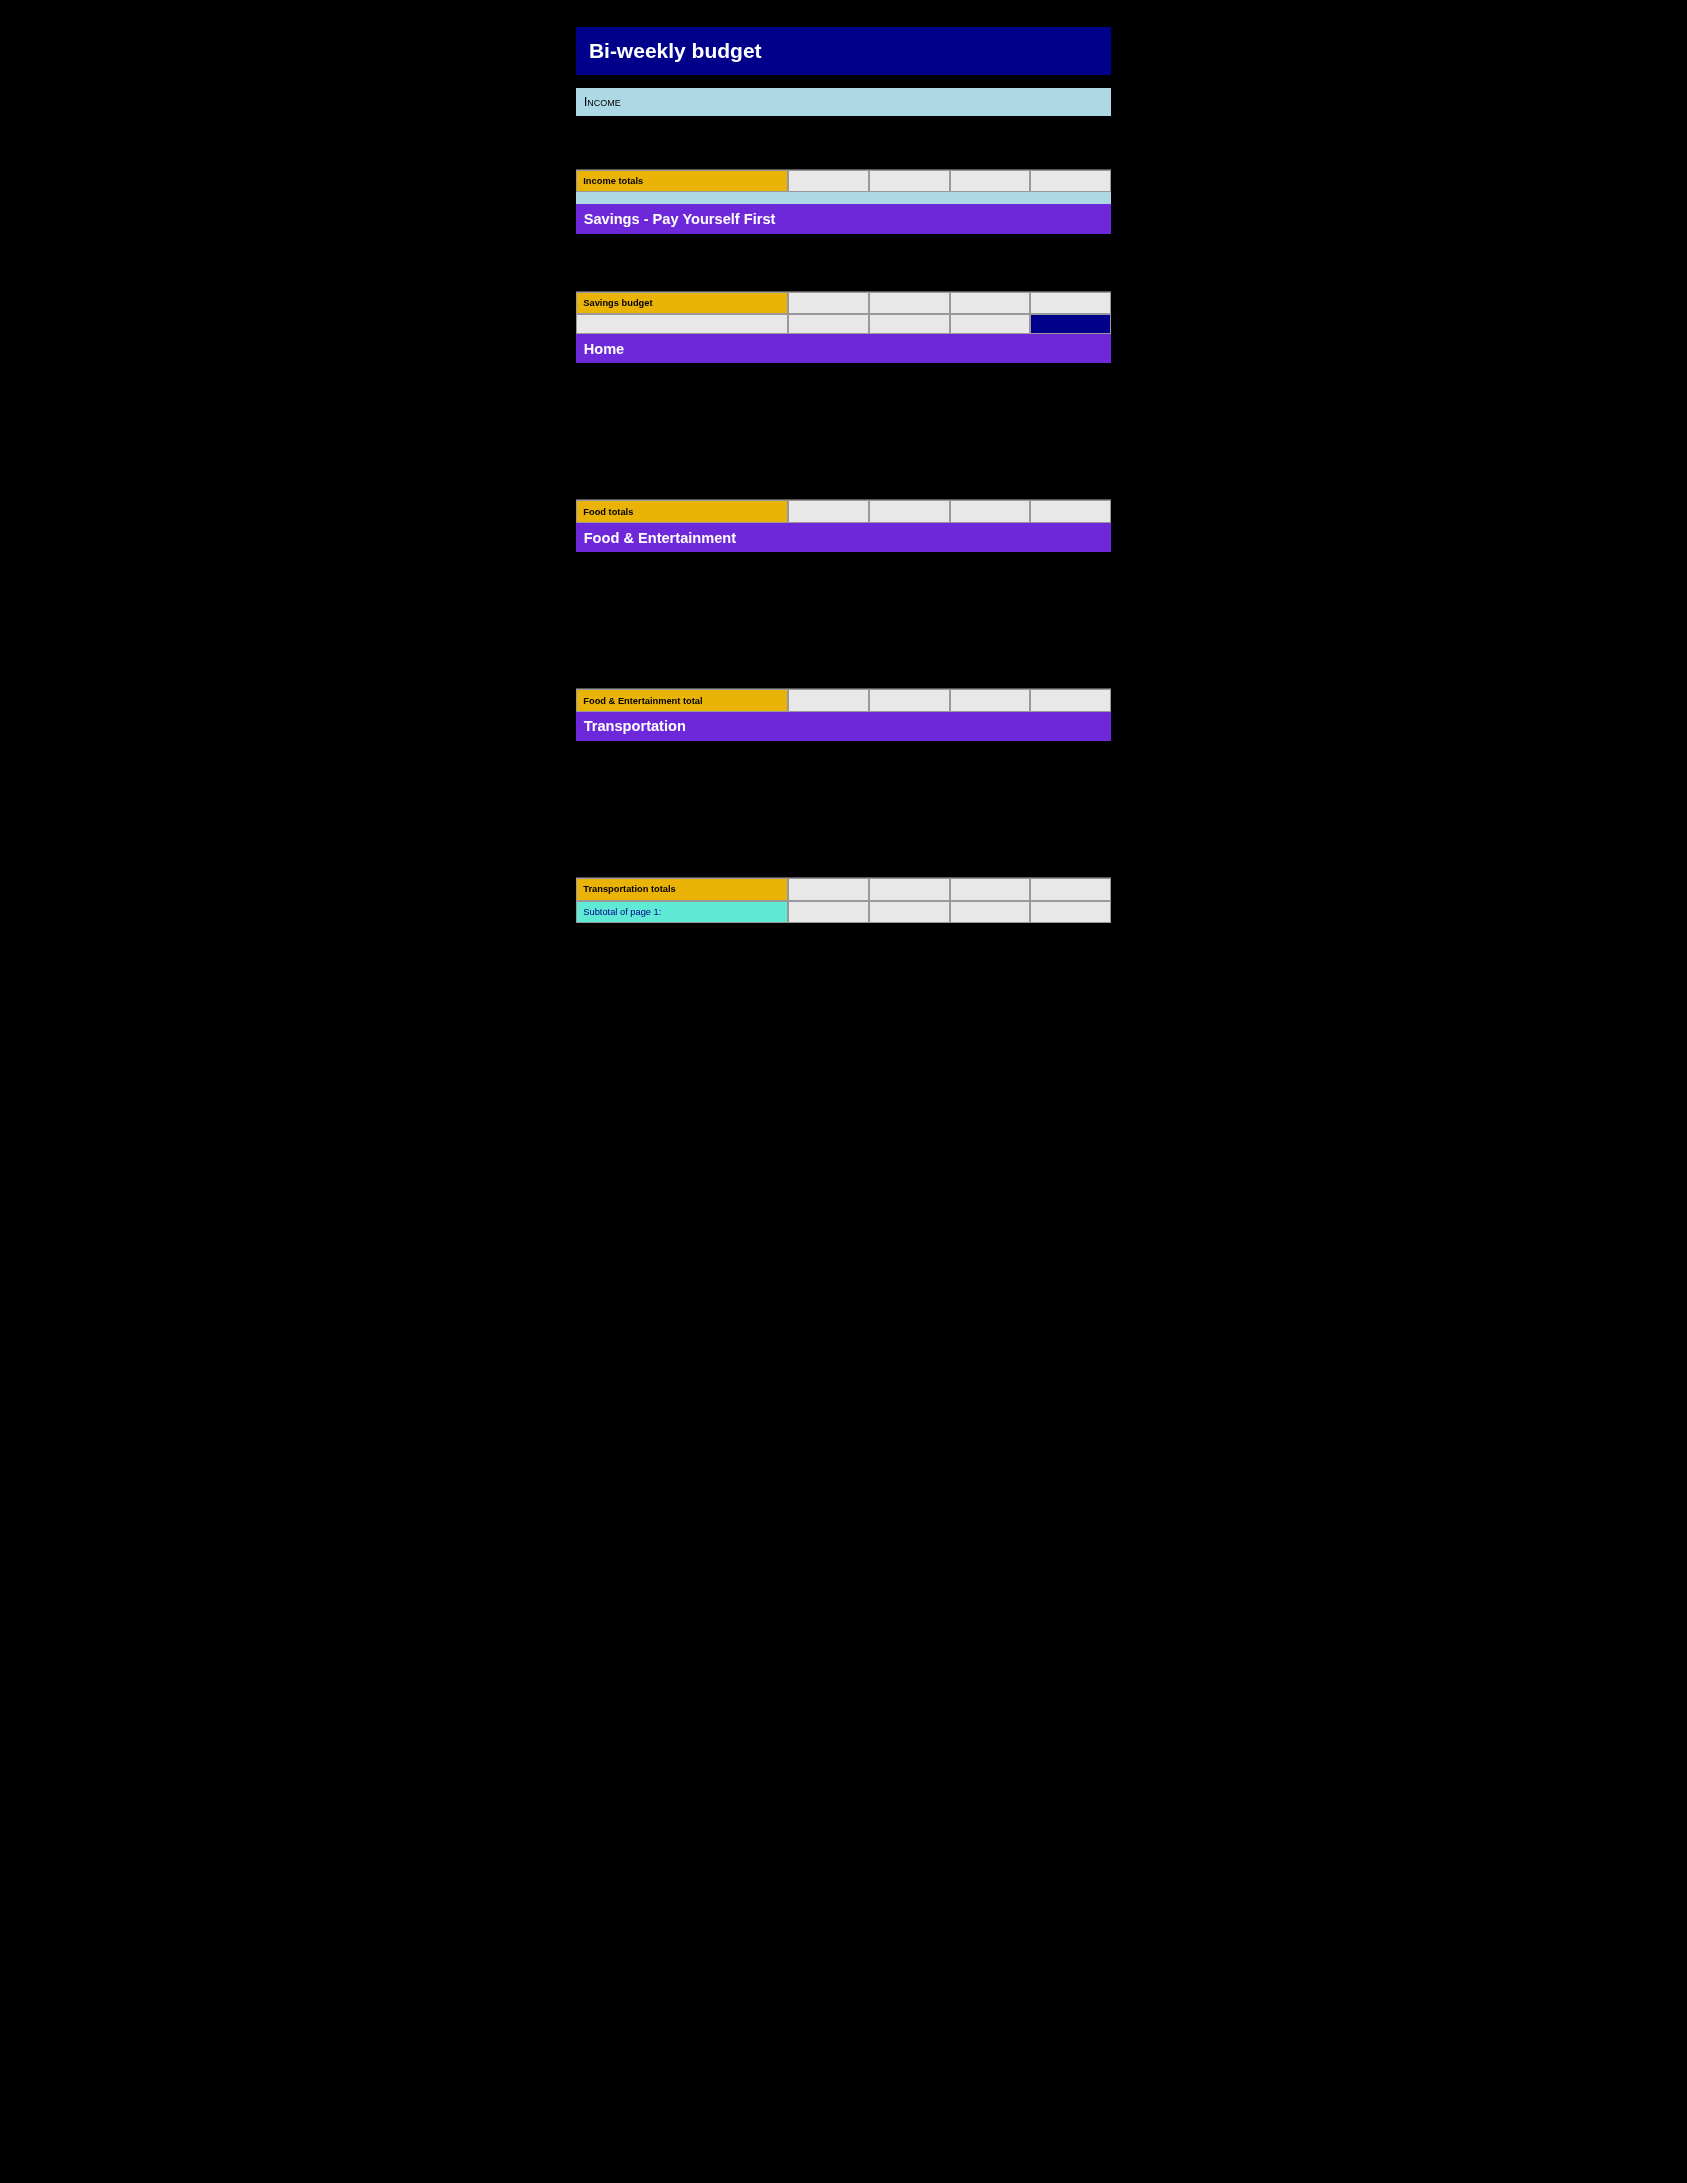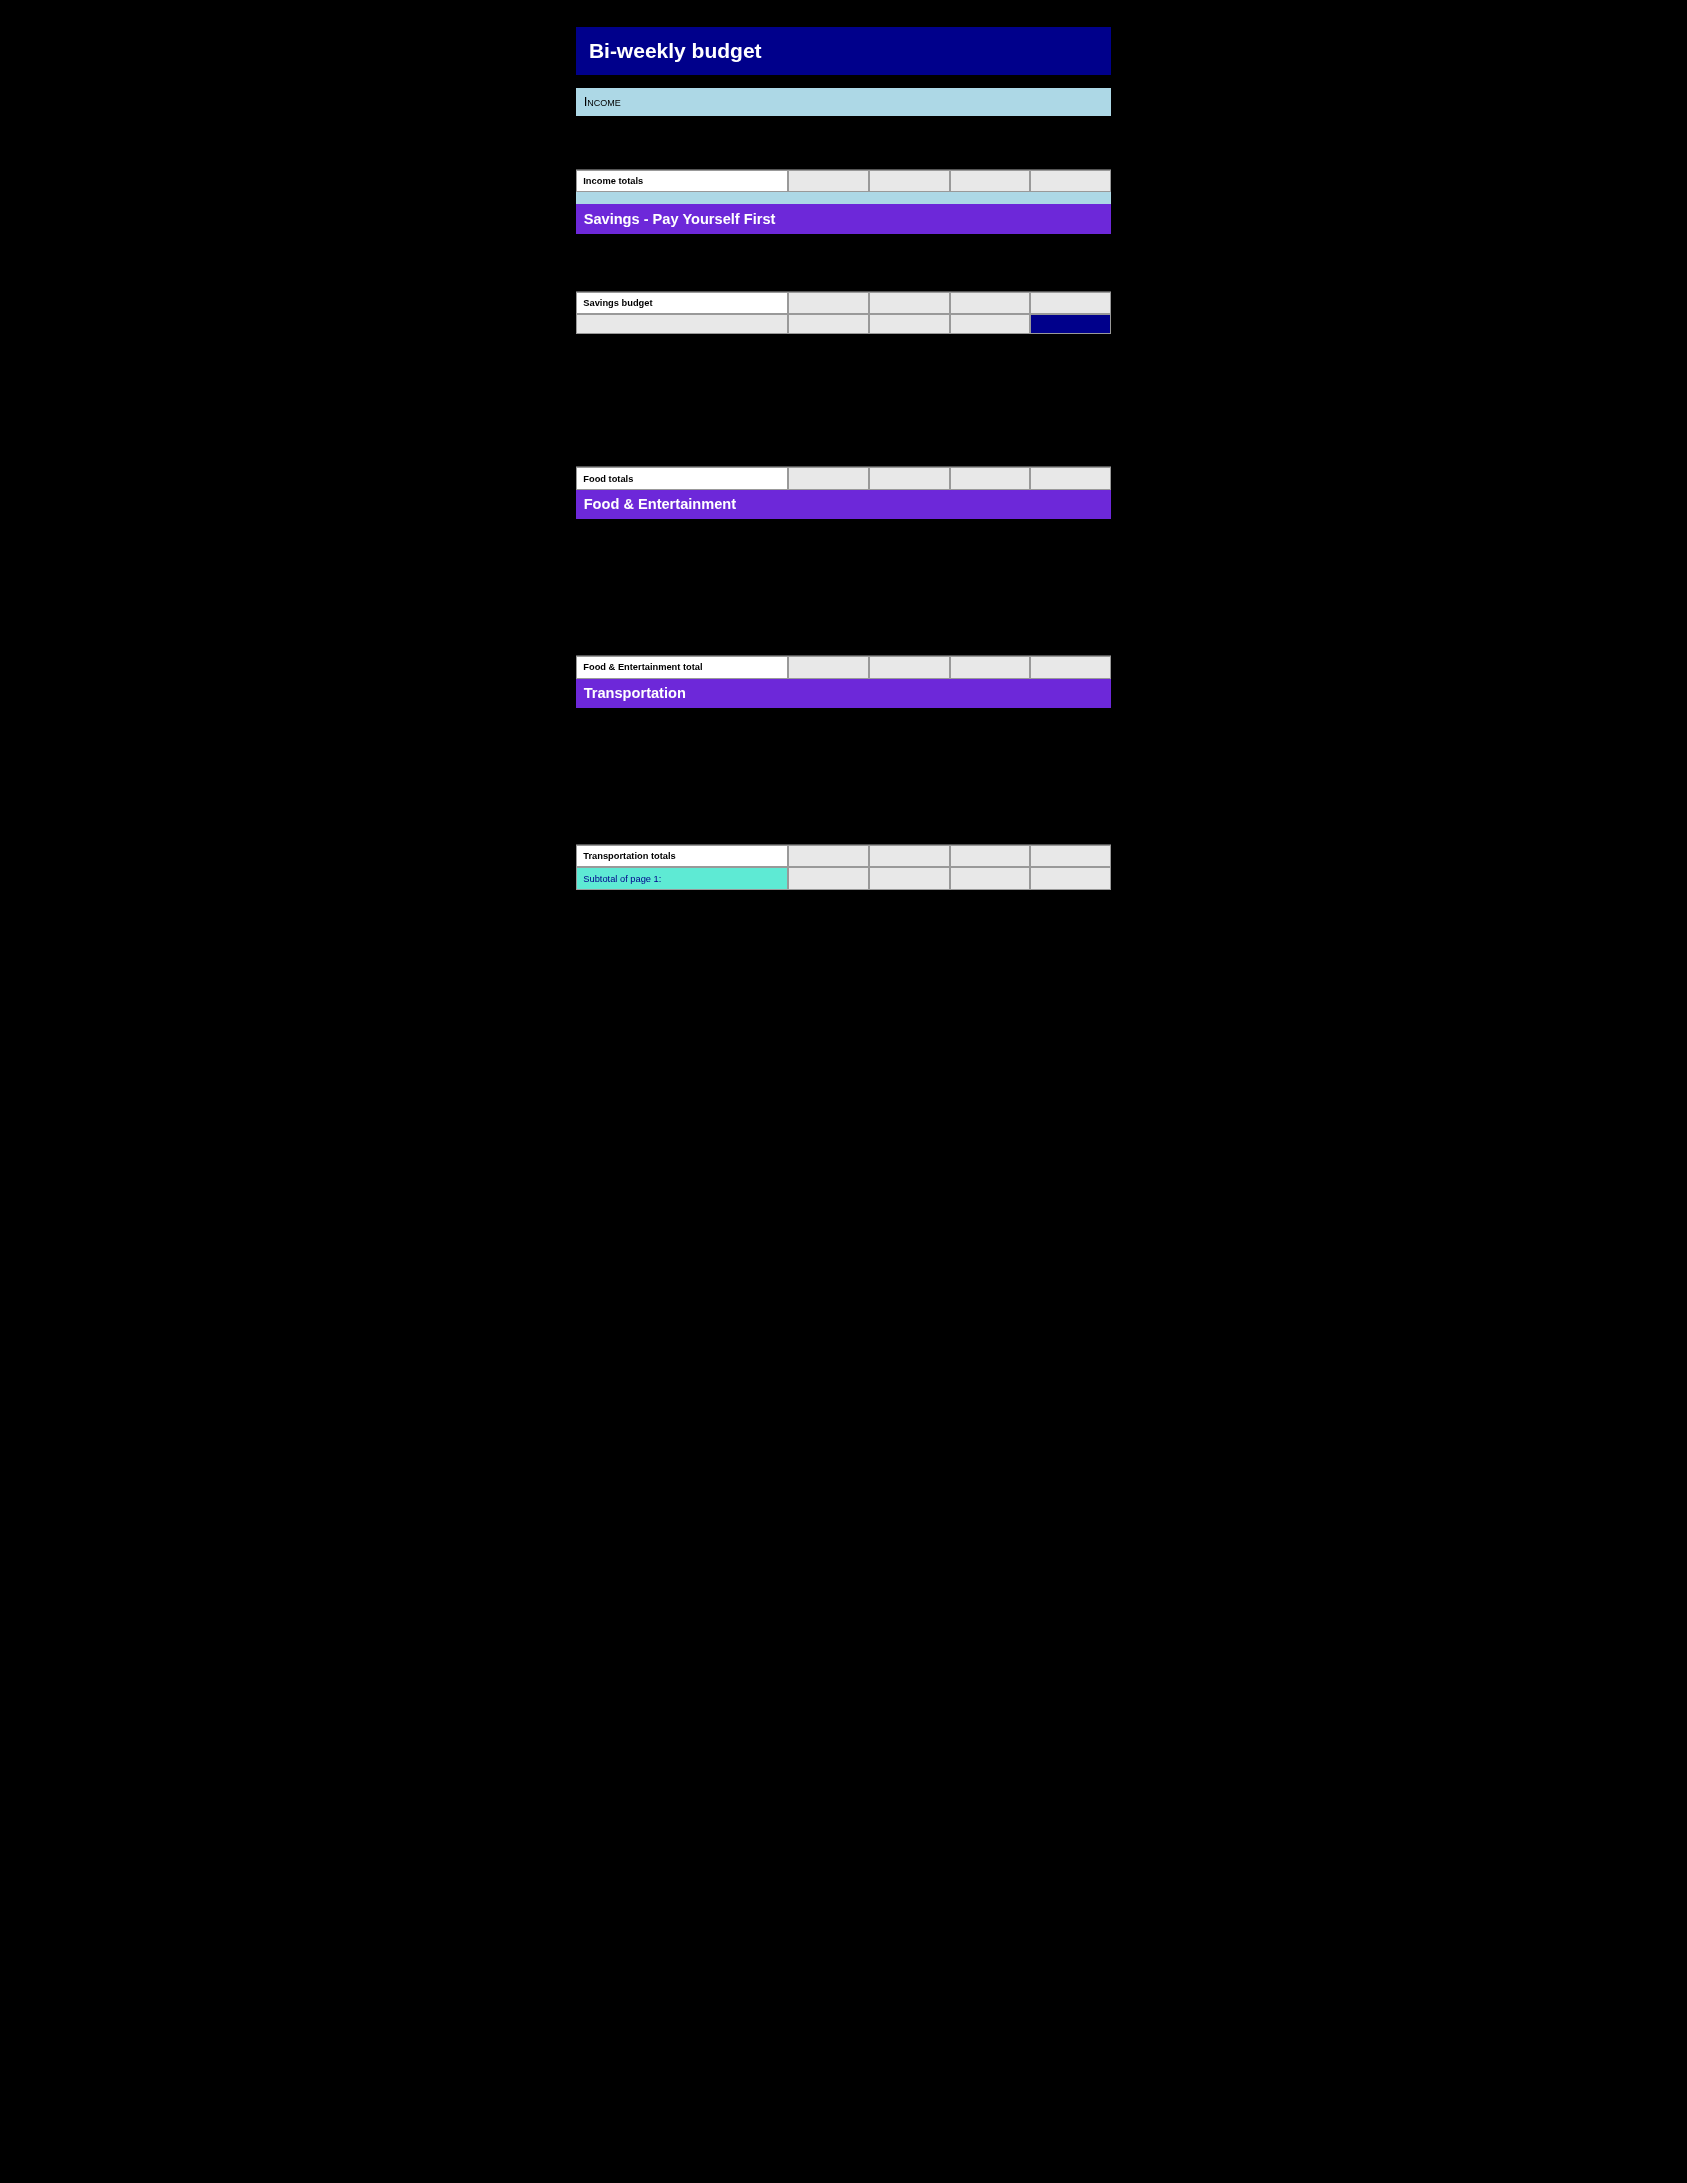--- a/index.html
+++ b/index.html
@@ -59,21 +59,21 @@
     }
 
     .totals-row {
       display: grid;
       grid-template-columns: 212px 1fr 1fr 1fr 1fr;
       border-top: 0.7px solid #555;
       margin-bottom: 0;
     }
 
     .totals-row .label-cell {
-      background-color: #ffffff;
+      background-color: #eab308;
       padding: 5.3px 6.6px;
       font-size: 9.3px;
       font-weight: bold;
       border: 0.7px solid #999;
     }
 
     .totals-row .value-cell {
       background-color: #e8e8e8;
       padding: 5.3px 6.6px;
       border: 0.7px solid #999;
@@ -174,20 +174,23 @@
     <div class="subtotal-row">
       <div class="value-cell" style="background:#e8e8e8; border:0.7px solid #999;"></div>
       <div class="value-cell"></div>
       <div class="value-cell"></div>
       <div class="value-cell"></div>
       <div class="value-cell-dark"></div>
     </div>
   </div>
 
   <div class="section-block">
+    <div class="section-header-dark">
+      <h2>Home</h2>
+    </div>
     <div style="background:#000; height:132px;"></div>
     <div class="totals-row">
       <div class="label-cell">Food totals</div>
       <div class="value-cell"></div>
       <div class="value-cell"></div>
       <div class="value-cell"></div>
       <div class="value-cell"></div>
     </div>
   </div>
 

